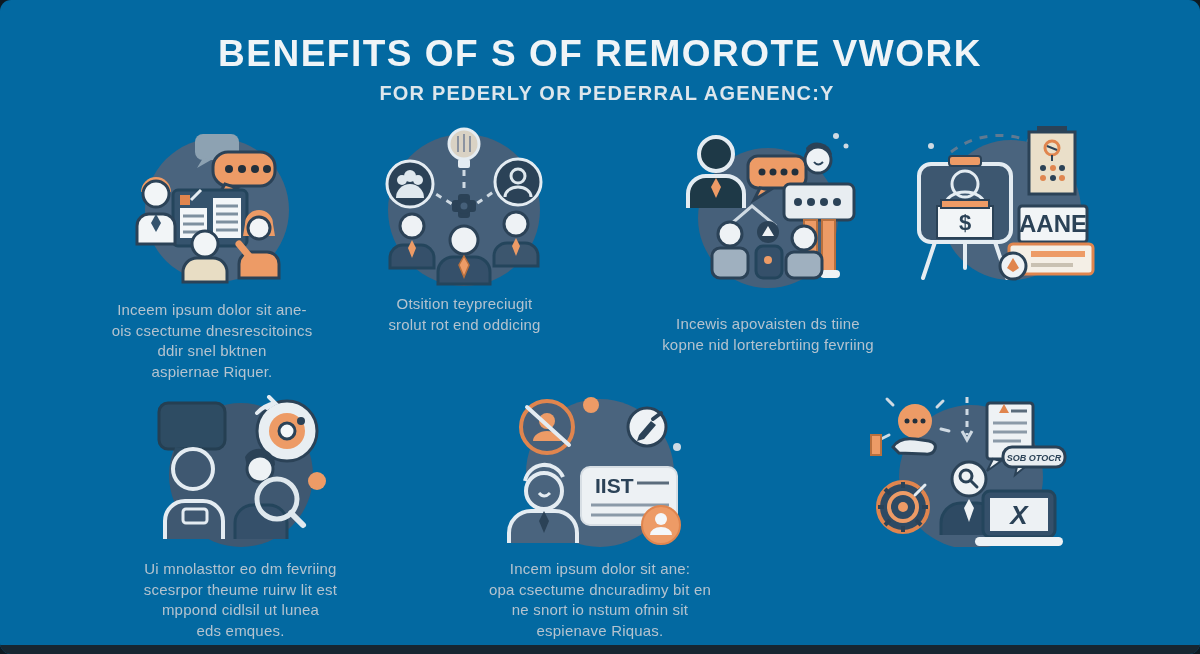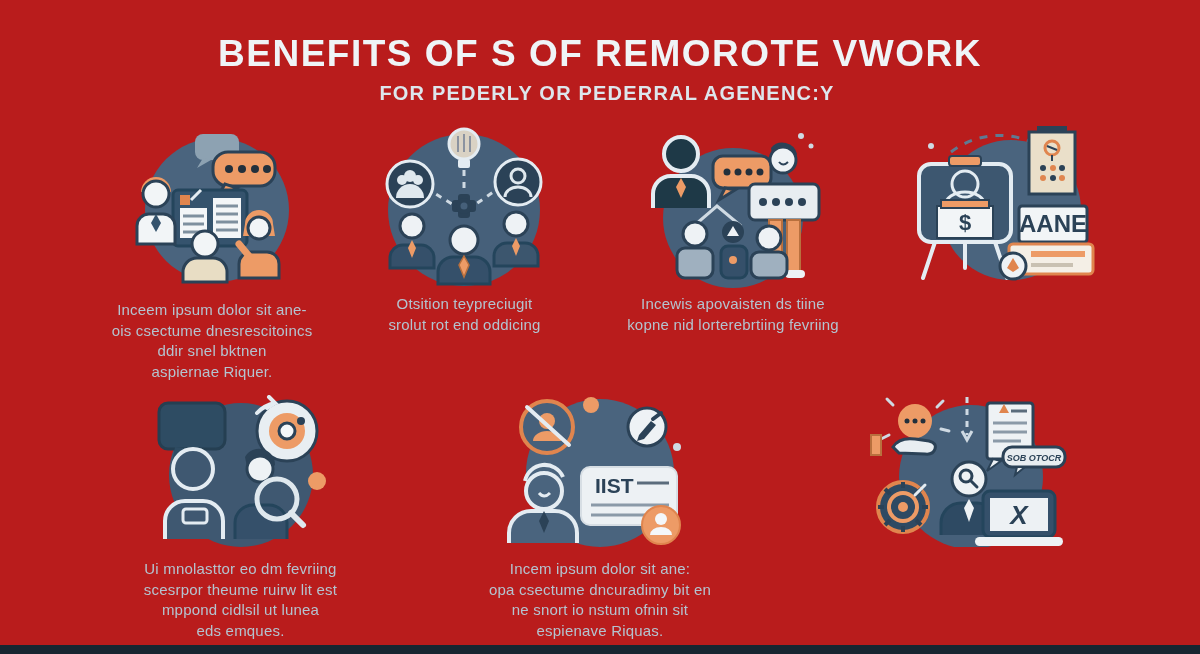--- a/index.html
+++ b/index.html
@@ -1,19 +1,20 @@
 <!DOCTYPE html>
 <html><head>
 <meta charset="utf-8">
 <style>
   html,body{margin:0;padding:0;background:#0e1a22;}
   #canvas{
     position:relative;width:1200px;height:654px;overflow:hidden;
-    background:#b91c1c;
+    background:#0369a1;
     font-family:"Liberation Sans", sans-serif;
+    border-radius:11px;
   }
   #bottom-strip{
     position:absolute;left:0;bottom:0;width:100%;height:9px;
     background:#172631;
   }
   header{
     position:absolute;top:34px;left:0;width:100%;text-align:center;
   }
   .title{
     color:#eff4f7;font-size:37px;font-weight:800;letter-spacing:1.5px;
@@ -138,21 +139,21 @@
           <circle cx="144" cy="102" r="12" fill="#eef2f5" stroke="#2b4257" stroke-width="3"></circle>
           <path d="M122 144 v-10 a13 13 0 0 1 13 -13 h18 a13 13 0 0 1 13 13 v10 z" fill="#3c566e" stroke="#24455c" stroke-width="3"></path>
           <path d="M144 116 l4 8 l-4 10 l-4 -10 z" fill="#ed9b66"></path>
         </g>
       </svg>
     </div>
     <div class="caption">Otsition teypreciugit
 srolut rot end oddicing</div>
   </div>
 
-  <div class="tile" style="left:608px;top:122px;width:250px;">
+  <div class="tile" style="left:643px;top:122px;width:250px;gap:20px;">
     <div class="icon-area">
       <svg width="200" height="166" viewBox="0 0 200 166">
         <circle cx="100" cy="96" r="70" fill="#46607a"></circle>
         <g>
           <circle cx="48" cy="32" r="17" fill="#1e3947" stroke="#e4ecf2" stroke-width="4"></circle>
           <path d="M20 86 v-14 a18 18 0 0 1 18 -18 h20 a18 18 0 0 1 18 18 v14" fill="#1e3947" stroke="#e4ecf2" stroke-width="4"></path>
           <path d="M48 56 l5 9 l-5 11 l-5 -11 z" fill="#ed9b66"></path>
         </g>
         <g>
           <rect x="80" y="34" width="58" height="32" rx="10" fill="#ed9b66" stroke="#2b4257" stroke-width="3"></rect>

